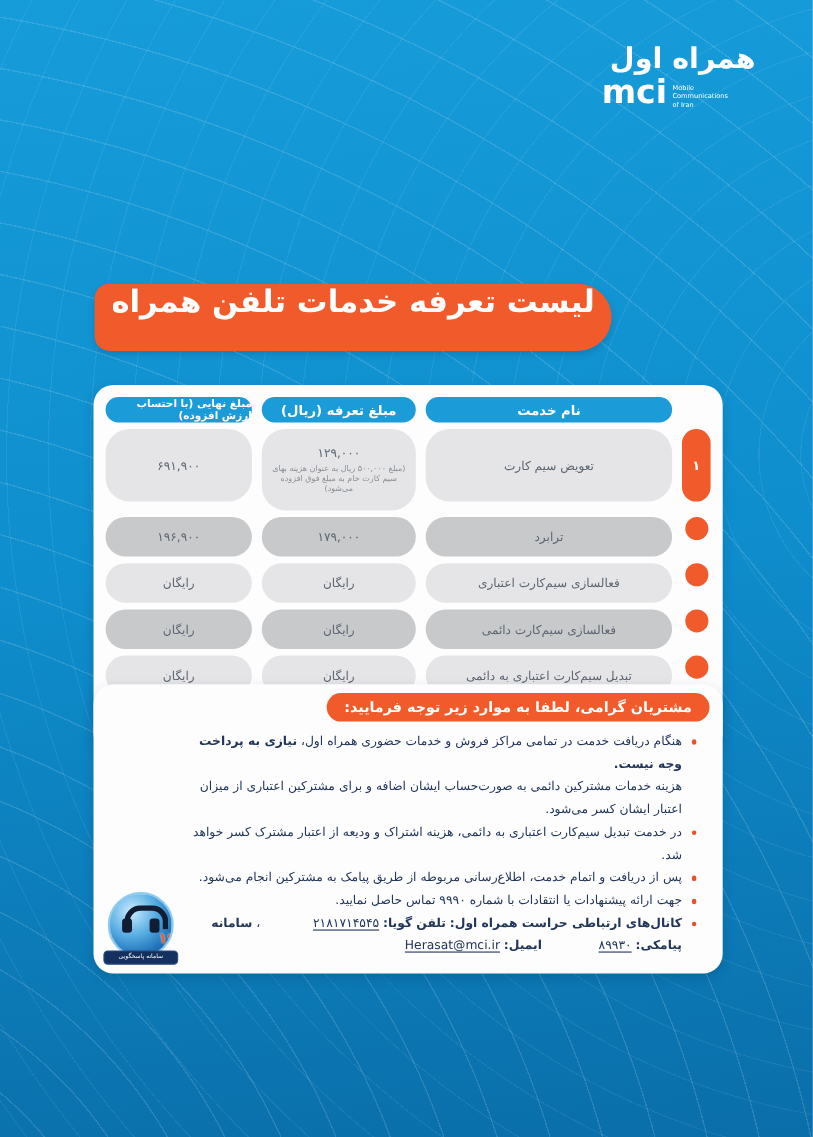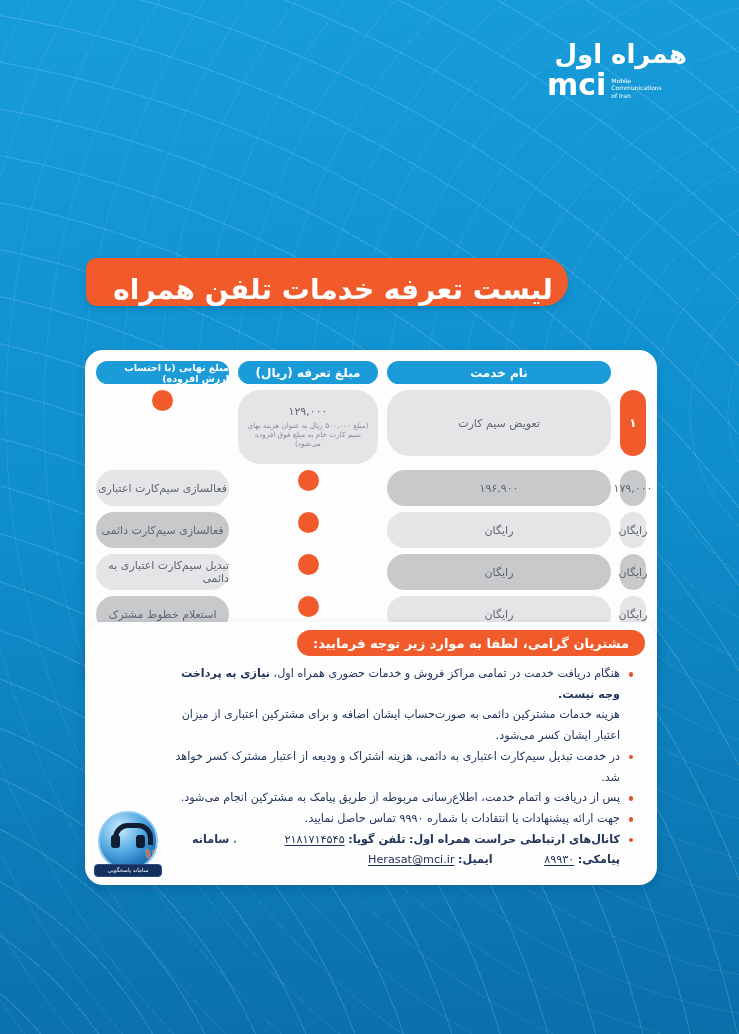--- a/index.html
+++ b/index.html
@@ -12,23 +12,23 @@
       repeating-radial-gradient(circle at 114% 40%, rgba(255,255,255,0.07) 0 1px, rgba(255,255,255,0) 1px 38px);}
 
   
   .logo{position:absolute;top:40px;right:52px;color:#fff;width:140px;text-align:right;}
   .logo-fa{font-size:26px;font-weight:bold;direction:rtl;line-height:1.1;letter-spacing:0;}
   .logo-row{display:flex;justify-content:flex-start;align-items:flex-start;gap:5px;margin-top:2px;padding-right:8px;}
   .logo-en{font-size:30px;font-weight:bold;line-height:0.9;}
   .logo-tag{font-size:6px;line-height:1.25;text-align:left;padding-top:6px;white-space:pre-line;}
 
   
-  .banner{position:absolute;left:86px;top:258px;width:470px;height:48px;background:#f15b2b;
-          border-radius:14px 32px 32px 14px;display:flex;align-items:flex-end;justify-content:center;
-          box-shadow:0 3px 6px rgba(0,40,70,0.18);padding-left:12px;}
+  .banner{position:absolute;left:86px;top:258px;width:470px;height:61px;background:#f15b2b;
+          border-radius:14px 32px 32px 14px;display:flex;align-items:flex-start;justify-content:center;
+          box-shadow:0 3px 6px rgba(0,40,70,0.18);}
   .banner-title{color:#fff;font-size:28px;font-weight:bold;direction:rtl;white-space:nowrap;}
 
   
   .card{position:absolute;left:85px;background:#fdfdfe;border-radius:18px;box-shadow:0 4px 10px rgba(0,40,70,0.18);}
   .table-card{top:350px;width:572px;padding:11px;box-sizing:border-box;}
   .t-grid{direction:rtl;display:grid;grid-template-columns:26px 1fr 140px 133px;column-gap:9px;row-gap:6px;}
   .h-pill{background:#1b9cd9;color:#fff;border-radius:12px;height:23px;display:flex;align-items:center;justify-content:center;
           font-weight:bold;font-size:12px;}
   .h-pill.small{font-size:9.5px;}
   .cell{border-radius:22px;display:flex;align-items:center;justify-content:center;color:#5d6673;font-size:11px;}
@@ -95,22 +95,24 @@
       <div class="h-pill">نام خدمت</div>
       <div class="h-pill">مبلغ تعرفه (ریال)</div>
       <div class="h-pill small">مبلغ نهایی (با احتساب ارزش افزوده)</div>
 
       <div class="num-pill">۱</div>
       <div class="cell row-light r1">تعویض سیم کارت</div>
       <div class="cell row-light r1 tariff-stack">
         <span class="money">۱۲۹,۰۰۰</span>
         <span class="tariff-note">(مبلغ ۵۰۰,۰۰۰ ریال به عنوان هزینه بهای سیم کارت خام به مبلغ فوق افزوده می‌شود)</span>
       </div>
+      <div class="cell row-light r1 money">۶۹۱,۹۰۰</div>
 
       <div class="num-dot"></div>
+      <div class="cell row-dark rN">ترابرد</div>
       <div class="cell row-dark rN">۱۷۹,۰۰۰</div>
       <div class="cell row-dark rN">۱۹۶,۹۰۰</div>
 
       <div class="num-dot"></div>
       <div class="cell row-light rN">فعالسازی سیم‌کارت اعتباری</div>
       <div class="cell row-light rN">رایگان</div>
       <div class="cell row-light rN">رایگان</div>
 
       <div class="num-dot"></div>
       <div class="cell row-dark rN">فعالسازی سیم‌کارت دائمی</div>

